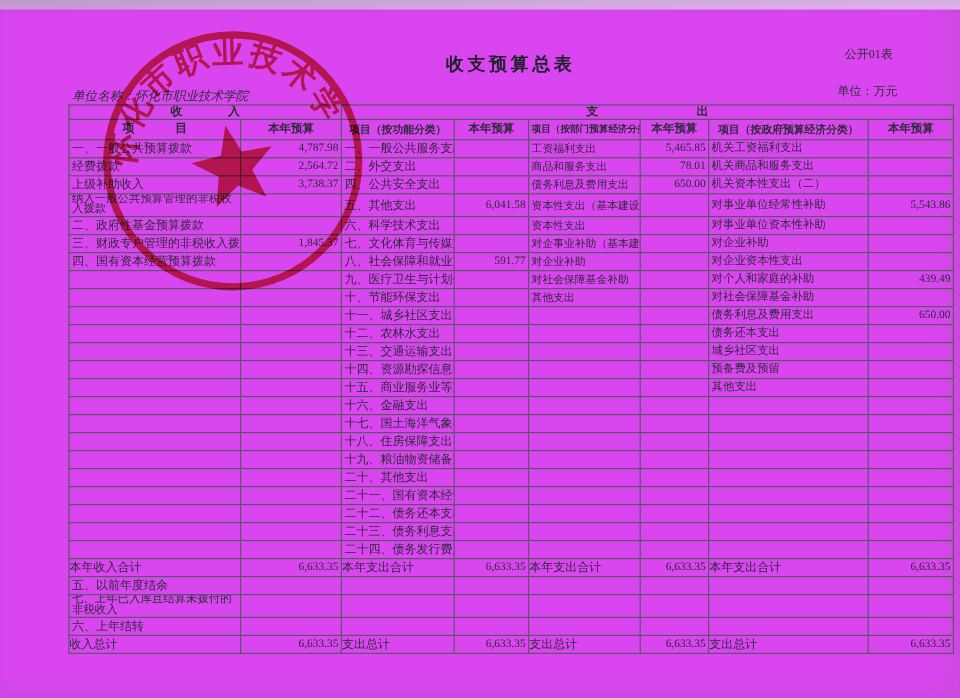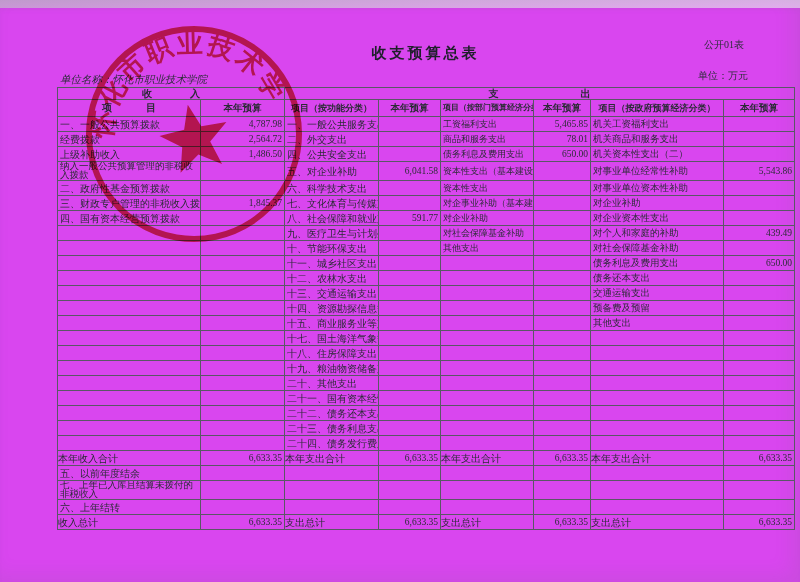--- a/index.html
+++ b/index.html
@@ -92,32 +92,32 @@
           <td class="val">2,564.72</td>
           <td class="lbl">二、外交支出</td>
           <td class="val"></td>
           <td class="lbl c3">商品和服务支出</td>
           <td class="val">78.01</td>
           <td class="lbl c4">机关商品和服务支出</td>
           <td class="val"></td>
         </tr>
         <tr>
           <td class="lbl  ind">上级补助收入</td>
-          <td class="val">1,486.50</td>
+          <td class="val">3,738.37</td>
           <td class="lbl">四、公共安全支出</td>
           <td class="val"></td>
           <td class="lbl c3">债务利息及费用支出</td>
           <td class="val">650.00</td>
           <td class="lbl c4">机关资本性支出（二）</td>
           <td class="val"></td>
         </tr>
         <tr>
           <td class="lbl  ind wrap">纳入一般公共预算管理的非税收入拨款</td>
           <td class="val"></td>
-          <td class="lbl">五、对企业补助</td>
+          <td class="lbl">五、其他支出</td>
           <td class="val">6,041.58</td>
           <td class="lbl c3">资本性支出（基本建设）</td>
           <td class="val"></td>
           <td class="lbl c4">对事业单位经常性补助</td>
           <td class="val">5,543.86</td>
         </tr>
         <tr>
           <td class="lbl">二、政府性基金预算拨款</td>
           <td class="val"></td>
           <td class="lbl">六、科学技术支出</td>
@@ -187,41 +187,51 @@
           <td class="lbl c4">债务还本支出</td>
           <td class="val"></td>
         </tr>
         <tr>
           <td class="lbl"></td>
           <td class="val"></td>
           <td class="lbl">十三、交通运输支出</td>
           <td class="val"></td>
           <td class="lbl c3"></td>
           <td class="val"></td>
-          <td class="lbl c4">交通运输支出</td>
+          <td class="lbl c4">城乡社区支出</td>
           <td class="val"></td>
         </tr>
         <tr>
           <td class="lbl"></td>
           <td class="val"></td>
           <td class="lbl">十四、资源勘探信息等支出</td>
           <td class="val"></td>
           <td class="lbl c3"></td>
           <td class="val"></td>
           <td class="lbl c4">预备费及预留</td>
           <td class="val"></td>
         </tr>
         <tr>
           <td class="lbl"></td>
           <td class="val"></td>
           <td class="lbl">十五、商业服务业等支出</td>
           <td class="val"></td>
           <td class="lbl c3"></td>
           <td class="val"></td>
           <td class="lbl c4">其他支出</td>
+          <td class="val"></td>
+        </tr>
+        <tr>
+          <td class="lbl"></td>
+          <td class="val"></td>
+          <td class="lbl">十六、金融支出</td>
+          <td class="val"></td>
+          <td class="lbl c3"></td>
+          <td class="val"></td>
+          <td class="lbl c4"></td>
           <td class="val"></td>
         </tr>
         <tr>
           <td class="lbl"></td>
           <td class="val"></td>
           <td class="lbl">十七、国土海洋气象等支出</td>
           <td class="val"></td>
           <td class="lbl c3"></td>
           <td class="val"></td>
           <td class="lbl c4"></td>

